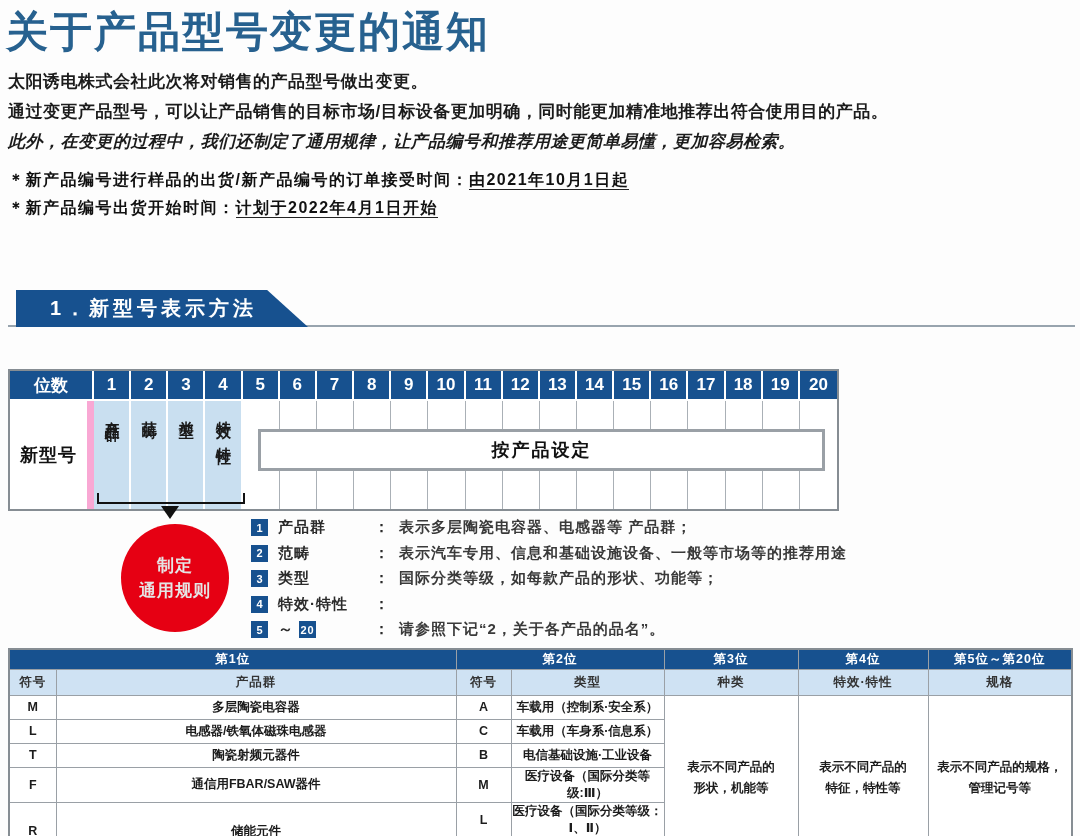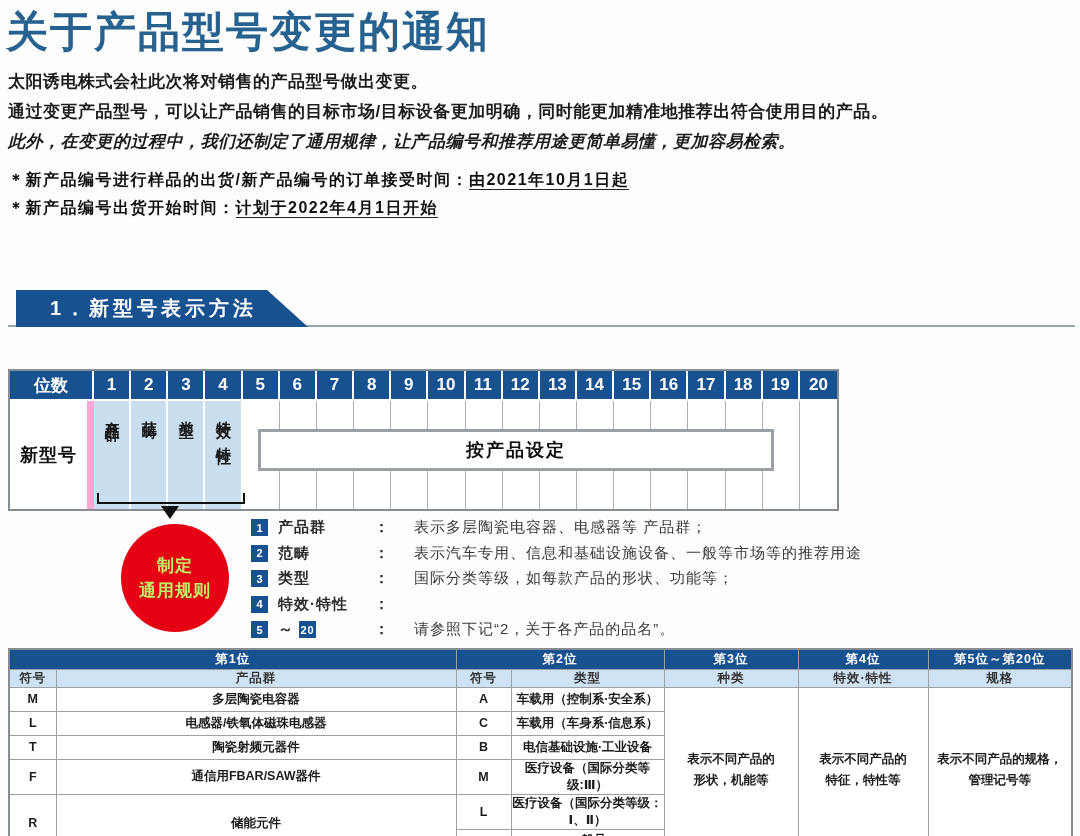--- a/index.html
+++ b/index.html
@@ -38,54 +38,54 @@
   .dt-body > div { height:108px; position:relative; }
   .dt-label { background:#fff; border-right:7px solid #f9a8d4; display:flex;
               align-items:center; justify-content:center; font-size:18px; font-weight:bold;
               color:#111; letter-spacing:1px; }
   .dt-f { background:#c9dff0; border-right:2px solid #fff; }
   .dt-f span { position:absolute; left:50%; transform:translateX(-50%); top:8px;
                writing-mode:vertical-rl; text-orientation:upright; font-size:15px;
                font-weight:bold; color:#1a1a1a; letter-spacing:3px; }
   .dt-c { background:#fff; border-right:1px solid #aab0b6; }
   .dt-body > div:last-child { border-right:none; }
-  .overlay { position:absolute; left:248px; top:58px; width:516px; height:42px;
+  .overlay { position:absolute; left:248px; top:58px; width:567px; height:42px;
              background:#fff; border:3px solid #9aa0a6; display:flex; align-items:center;
              justify-content:center; font-size:18px; font-weight:bold; color:#111;
              letter-spacing:2px; }
 
   .bracket { position:absolute; left:97px; top:493px; width:148px; height:11px;
              border-left:2.5px solid #111; border-right:2.5px solid #111;
              border-bottom:2.5px solid #111; }
   .down-arrow { position:absolute; left:161px; top:506px; width:0; height:0;
                 border-left:9px solid transparent; border-right:9px solid transparent;
                 border-top:13px solid #111; }
   .badge { position:absolute; left:121px; top:524px; width:108px; height:108px;
-           border-radius:50%; background:#e60013; color:#bef264; display:flex;
+           border-radius:50%; background:#e60013; color:#e5e5e5; display:flex;
            flex-direction:column; align-items:center; justify-content:center;
            font-size:17px; font-weight:bold; line-height:1.5; letter-spacing:1px; }
 
   .legend { position:absolute; left:251px; top:515px; }
   .lg-row { display:flex; align-items:center; height:25.5px; }
   .lg-num { width:17px; height:17px; background:#17518f; color:#fff; font-size:11px;
             font-weight:bold; display:flex; align-items:center; justify-content:center;
             margin-right:10px; flex:none; }
   .lg-label { width:96px; font-size:15px; font-weight:bold; color:#2b2b2b;
               letter-spacing:1px; display:flex; align-items:center; gap:5px; }
   .lg-colon { margin-right:10px; font-size:15px; font-weight:bold; color:#2b2b2b; }
-  .lg-desc { font-size:15px; font-weight:400; color:#3a3a3a; letter-spacing:1px;margin-left:15px; }
+  .lg-desc { font-size:15px; font-weight:700; color:#3a3a3a; letter-spacing:1px; }
 
   
   .naming { position:absolute; left:8px; top:648px; width:1063px; border-collapse:collapse;
             table-layout:fixed; border:2px solid #868d93; background:#fff; }
   .naming th, .naming td { border:1px solid #9aa0a6; text-align:center; vertical-align:middle;margin-top:36px; }
   .naming .h1 th { background:#17518f; color:#fff; font-size:12.5px; font-weight:bold;
                    height:20px; letter-spacing:1px; }
   .naming .h2 th { background:#cfe2f3; color:#333; font-size:12.5px; font-weight:bold;
-                   height:18px; letter-spacing:1px; }
+                   height:26px; letter-spacing:1px; }
   .naming td { height:24px; font-size:12.5px; font-weight:600; color:#1c1c1c; }
   .naming td.merged { white-space:pre-line; line-height:1.7; font-size:12.5px; }
 </style>
 </head>
 <body>
 
 <div class="page">
 
   <div class="title">关于产品型号变更的通知</div>
 

